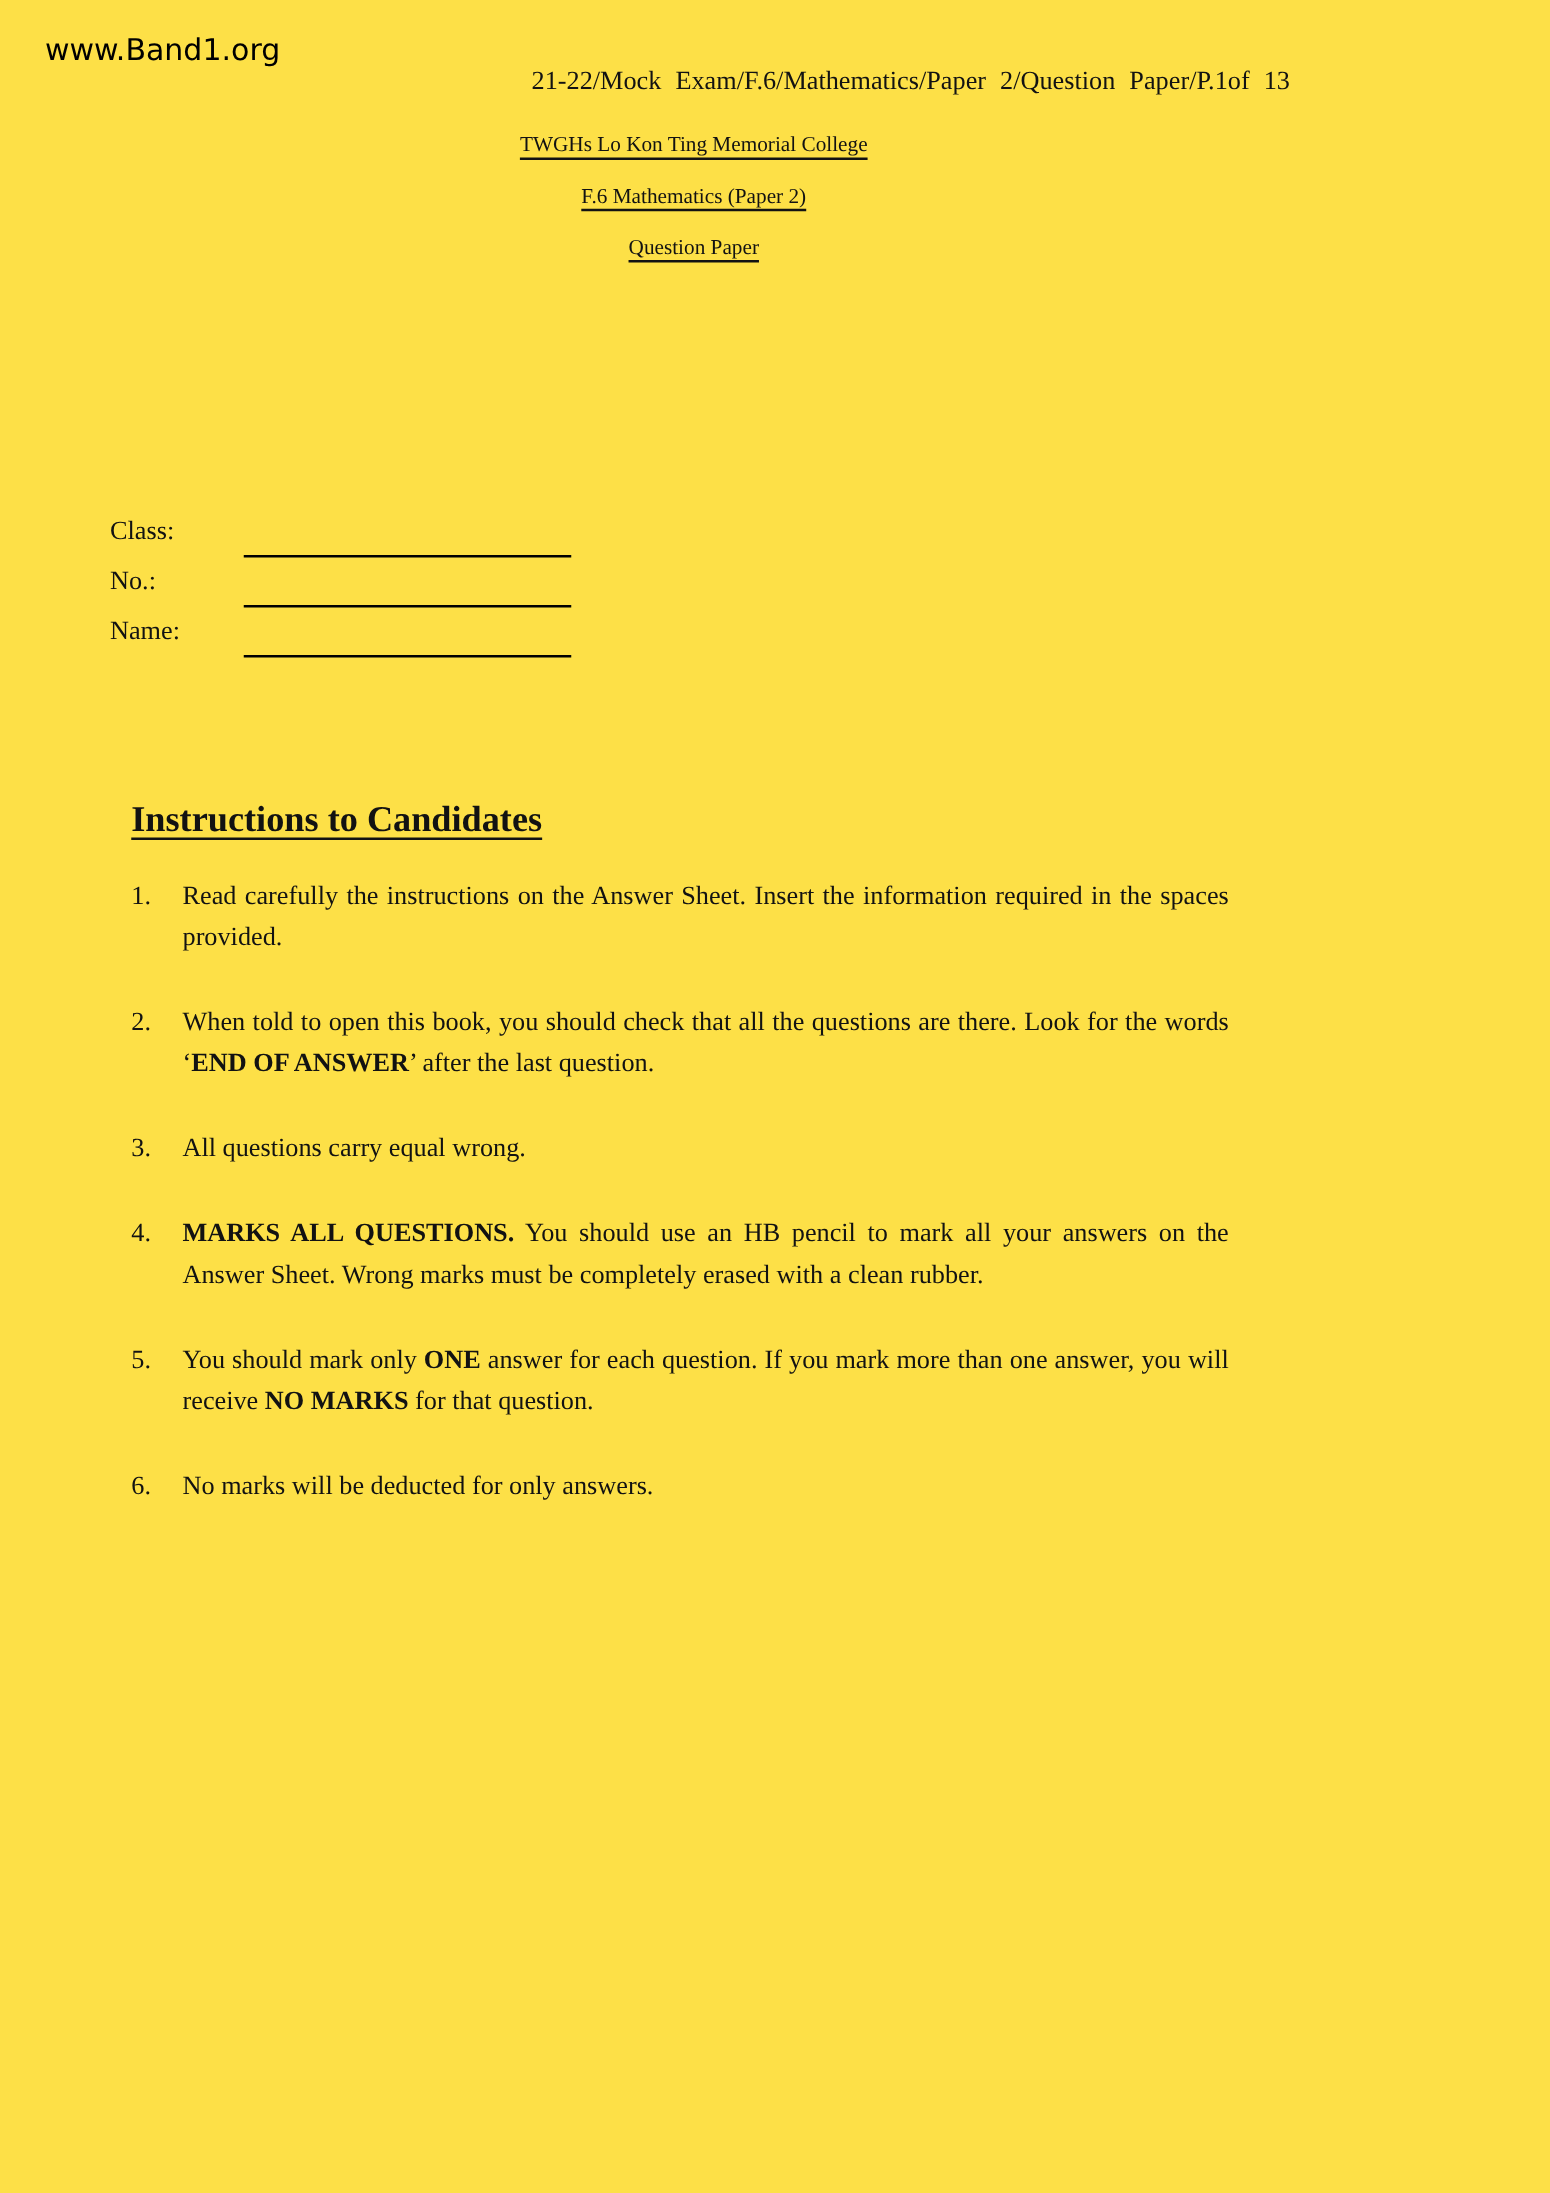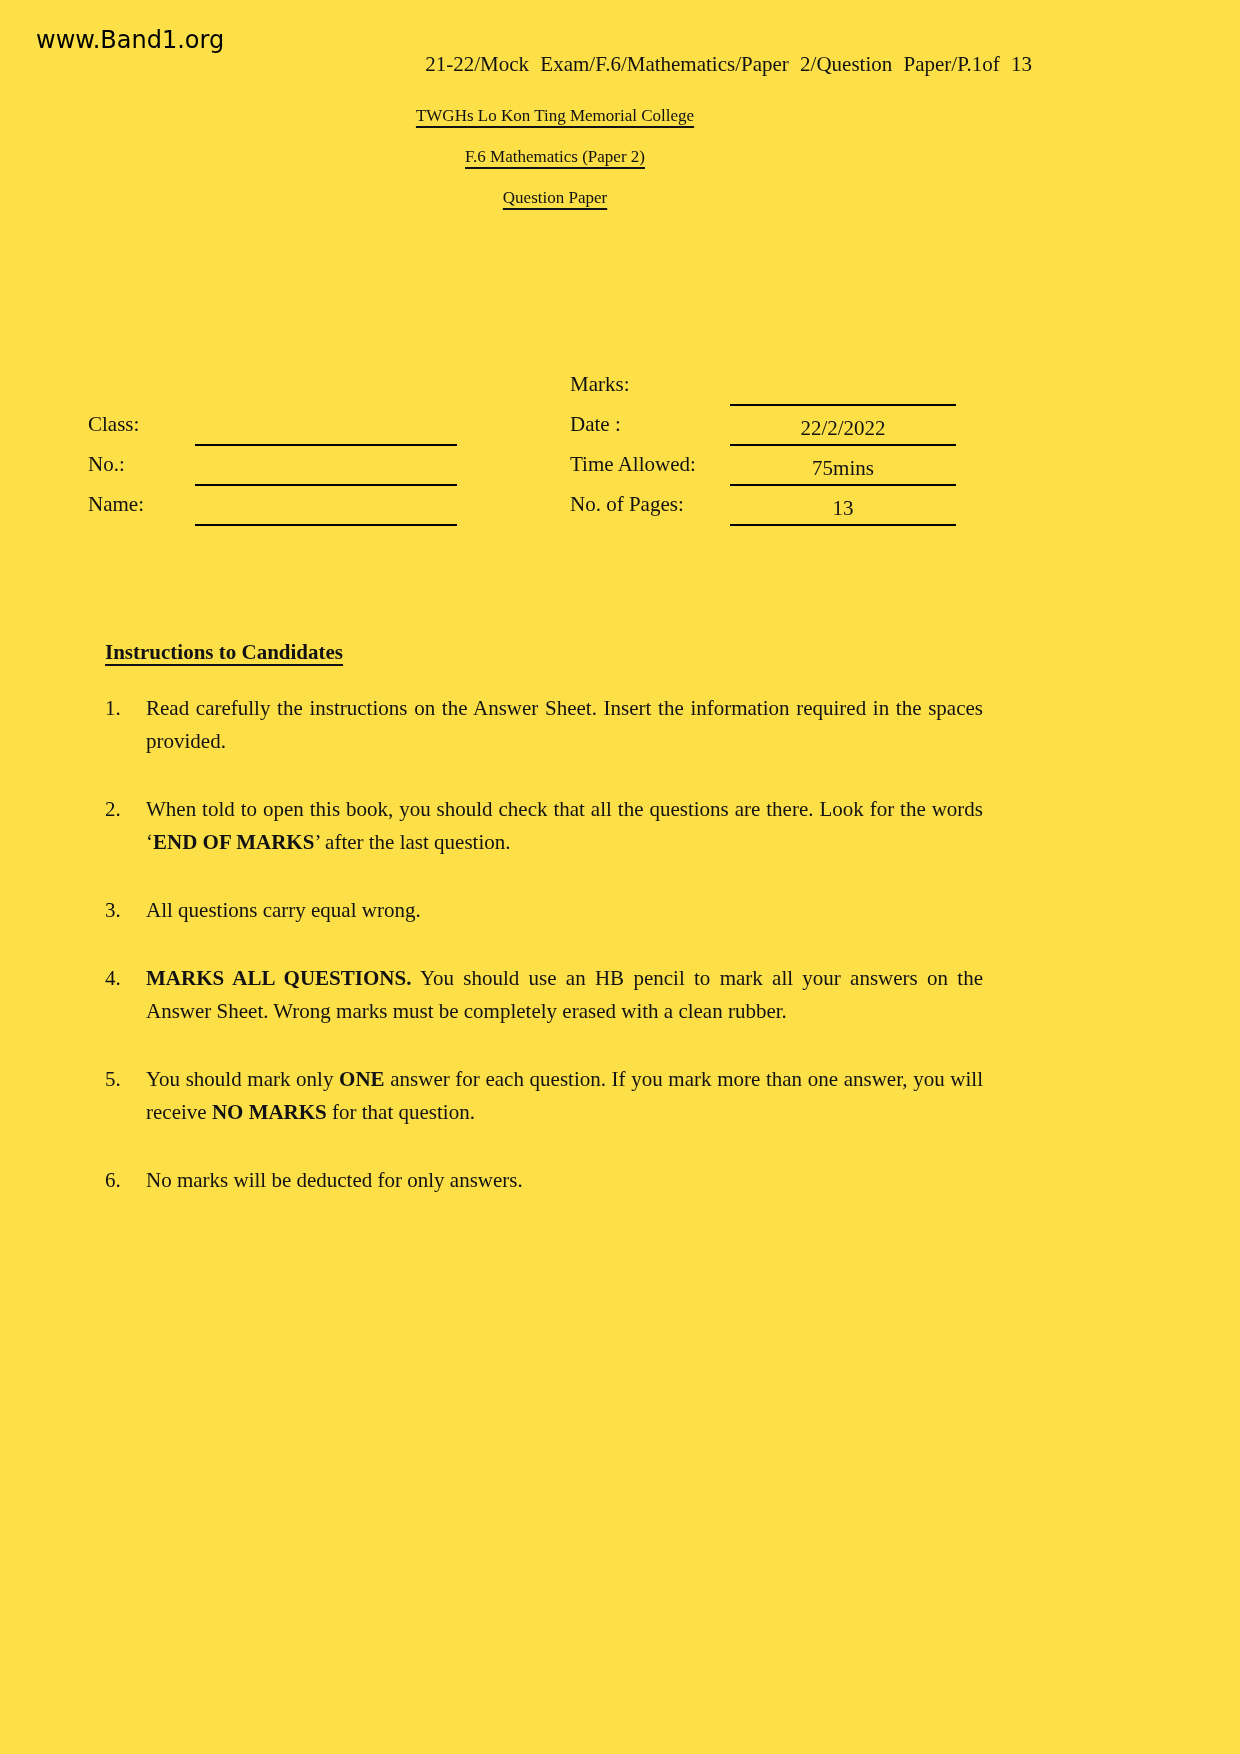--- a/index.html
+++ b/index.html
@@ -69,21 +69,21 @@
   }
   .form-left  .form-line { width: 262px; }
   .form-right .form-line { width: 226px; }
   .instructions {
     position: absolute;
     top: 640px;
     left: 105px;
     width: 878px;
   }
   .instructions-heading {
-    font-size: 21px;
+    font-size: 29px;
     font-weight: bold;
     text-decoration: underline;
     text-decoration-thickness: 2px;
     text-underline-offset: 5px;
     margin-bottom: 27px;
   }
   .instruction-item {
     display: flex;
     margin-bottom: 35px;
     font-size: 21px;
@@ -116,50 +116,32 @@
     <div class="form-row">
       <div class="form-label">No.:</div>
       <div class="form-line"></div>
     </div>
     <div class="form-row">
       <div class="form-label">Name:</div>
       <div class="form-line"></div>
     </div>
   </div>
 
-  <div class="form-right">
-    <div class="form-row">
-      <div class="form-label">Marks:</div>
-      <div class="form-line"></div>
-    </div>
-    <div class="form-row">
-      <div class="form-label">Date :</div>
-      <div class="form-line">22/2/2022</div>
-    </div>
-    <div class="form-row">
-      <div class="form-label">Time Allowed:</div>
-      <div class="form-line">75mins</div>
-    </div>
-    <div class="form-row">
-      <div class="form-label">No. of Pages:</div>
-      <div class="form-line">13</div>
-    </div>
-  </div>
 
   <div class="instructions">
     <div class="instructions-heading">Instructions to Candidates</div>
 
     <div class="instruction-item">
       <span class="item-num">1.</span>
       <div class="item-text"><span>Read carefully the instructions on the Answer Sheet. Insert the information required in the spaces provided.</span></div>
     </div>
 
     <div class="instruction-item">
       <span class="item-num">2.</span>
-      <div class="item-text"><span>When told to open this book, you should check that all the questions are there. Look for the words ‘</span><span class="bold">END OF MARKS</span><span>’ after the last question.</span></div>
+      <div class="item-text"><span>When told to open this book, you should check that all the questions are there. Look for the words ‘</span><span class="bold">END OF ANSWER</span><span>’ after the last question.</span></div>
     </div>
 
     <div class="instruction-item">
       <span class="item-num">3.</span>
       <div class="item-text"><span>All questions carry equal wrong.</span></div>
     </div>
 
     <div class="instruction-item">
       <span class="item-num">4.</span>
       <div class="item-text"><span class="bold">MARKS ALL QUESTIONS.</span><span> You should use an HB pencil to mark all your answers on the Answer Sheet. Wrong marks must be completely erased with a clean rubber.</span></div>

